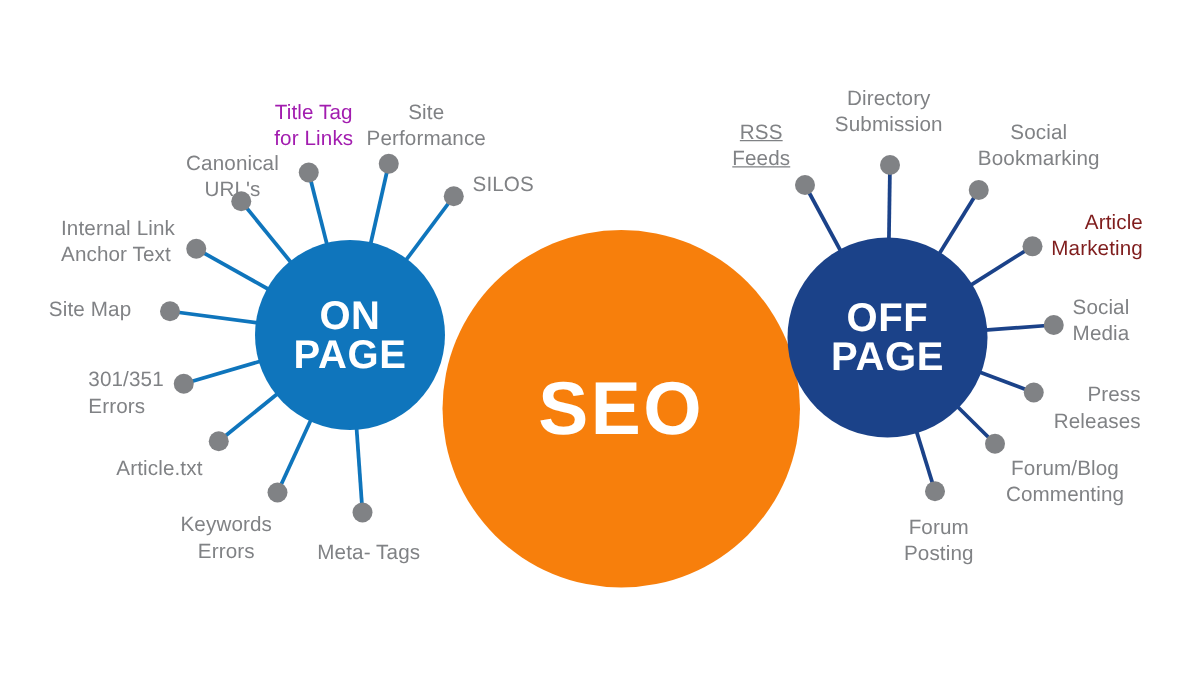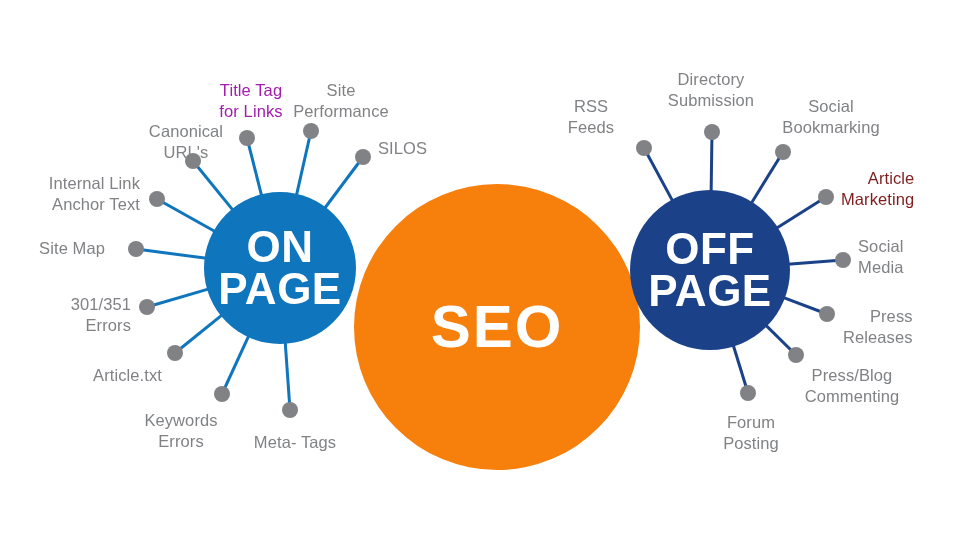--- a/index.html
+++ b/index.html
@@ -34,40 +34,40 @@
     color: #ffffff;
     font-weight: bold;
     line-height: 0.96;
     letter-spacing: 0.5px;
   }
   .hub-seo {
     font-size: 60px;
     letter-spacing: 2px;
   }
   .hub-side {
-    font-size: 44px;
+    font-size: 32px;
   }
   .node-dot {
     position: absolute;
     width: 16px;
     height: 16px;
     border-radius: 50%;
     background: #808285;
     transform: translate(-8px, -8px);
   }
   .node-label {
     position: absolute;
     color: #808285;
     font-size: 16.5px;
     line-height: 1.26;
     white-space: pre-line;
     letter-spacing: 0.1px;
   }
   .lbl-right { text-align: right; }
-  .lbl-left  { text-align: right; transform: translateX(-100%); }
+  .lbl-left  { transform: translateX(-100%); }
   .lbl-center{ text-align: center; transform: translateX(-50%); }
 </style>
 </head>
 <body>
 
 <div id="canvas">
 
   <svg id="wires" viewBox="0 0 960 550" xmlns="http://www.w3.org/2000/svg">
       <line x1="261.7928425148231" y1="196.27483414930316" x2="247" y2="138" stroke="#0f75bc" stroke-width="3"></line>
       <line x1="296.33164273689437" y1="195.82467564662807" x2="311" y2="131" stroke="#0f75bc" stroke-width="3"></line>
@@ -126,31 +126,31 @@
       <div class="node-label lbl-right" style="left: 378px; top: 138px; color: rgb(128, 130, 133);">SILOS</div>
       <div class="node-label lbl-left" style="left: 140px; top: 173px; color: rgb(128, 130, 133);">Internal Link
 Anchor Text</div>
       <div class="node-label lbl-left" style="left: 105px; top: 238px; color: rgb(128, 130, 133);">Site Map</div>
       <div class="node-label lbl-left" style="left: 131px; top: 294px; color: rgb(128, 130, 133);">301/351
 Errors</div>
       <div class="node-label lbl-left" style="left: 162px; top: 365px; color: rgb(128, 130, 133);">Article.txt</div>
       <div class="node-label lbl-center" style="left: 181px; top: 410px; color: rgb(128, 130, 133);">Keywords
 Errors</div>
       <div class="node-label lbl-center" style="left: 295px; top: 432px; color: rgb(128, 130, 133);">Meta- Tags</div>
-      <div class="node-label lbl-center" style="left: 591px; top: 96px; color: rgb(128, 130, 133);">RSS
+      <div class="node-label lbl-center" style="left: 609px; top: 96px; color: rgb(128, 130, 133); text-decoration: underline;">RSS
 Feeds</div>
       <div class="node-label lbl-center" style="left: 711px; top: 69px; color: rgb(128, 130, 133);">Directory
 Submission</div>
       <div class="node-label lbl-center" style="left: 831px; top: 96px; color: rgb(128, 130, 133);">Social
 Bookmarking</div>
       <div class="node-label lbl-right" style="left: 841px; top: 168px; color: #7f1d1d;">Article
 Marketing</div>
       <div class="node-label lbl-right" style="left: 858px; top: 236px; color: rgb(128, 130, 133);">Social
 Media</div>
       <div class="node-label lbl-right" style="left: 843px; top: 306px; color: rgb(128, 130, 133);">Press
 Releases</div>
-      <div class="node-label lbl-center" style="left: 852px; top: 365px; color: rgb(128, 130, 133);">Press/Blog
+      <div class="node-label lbl-center" style="left: 852px; top: 365px; color: rgb(128, 130, 133);">Forum/Blog
 Commenting</div>
       <div class="node-label lbl-center" style="left: 751px; top: 412px; color: rgb(128, 130, 133);">Forum
 Posting</div>
     </div>
 
 </div>
 
 </body></html>

